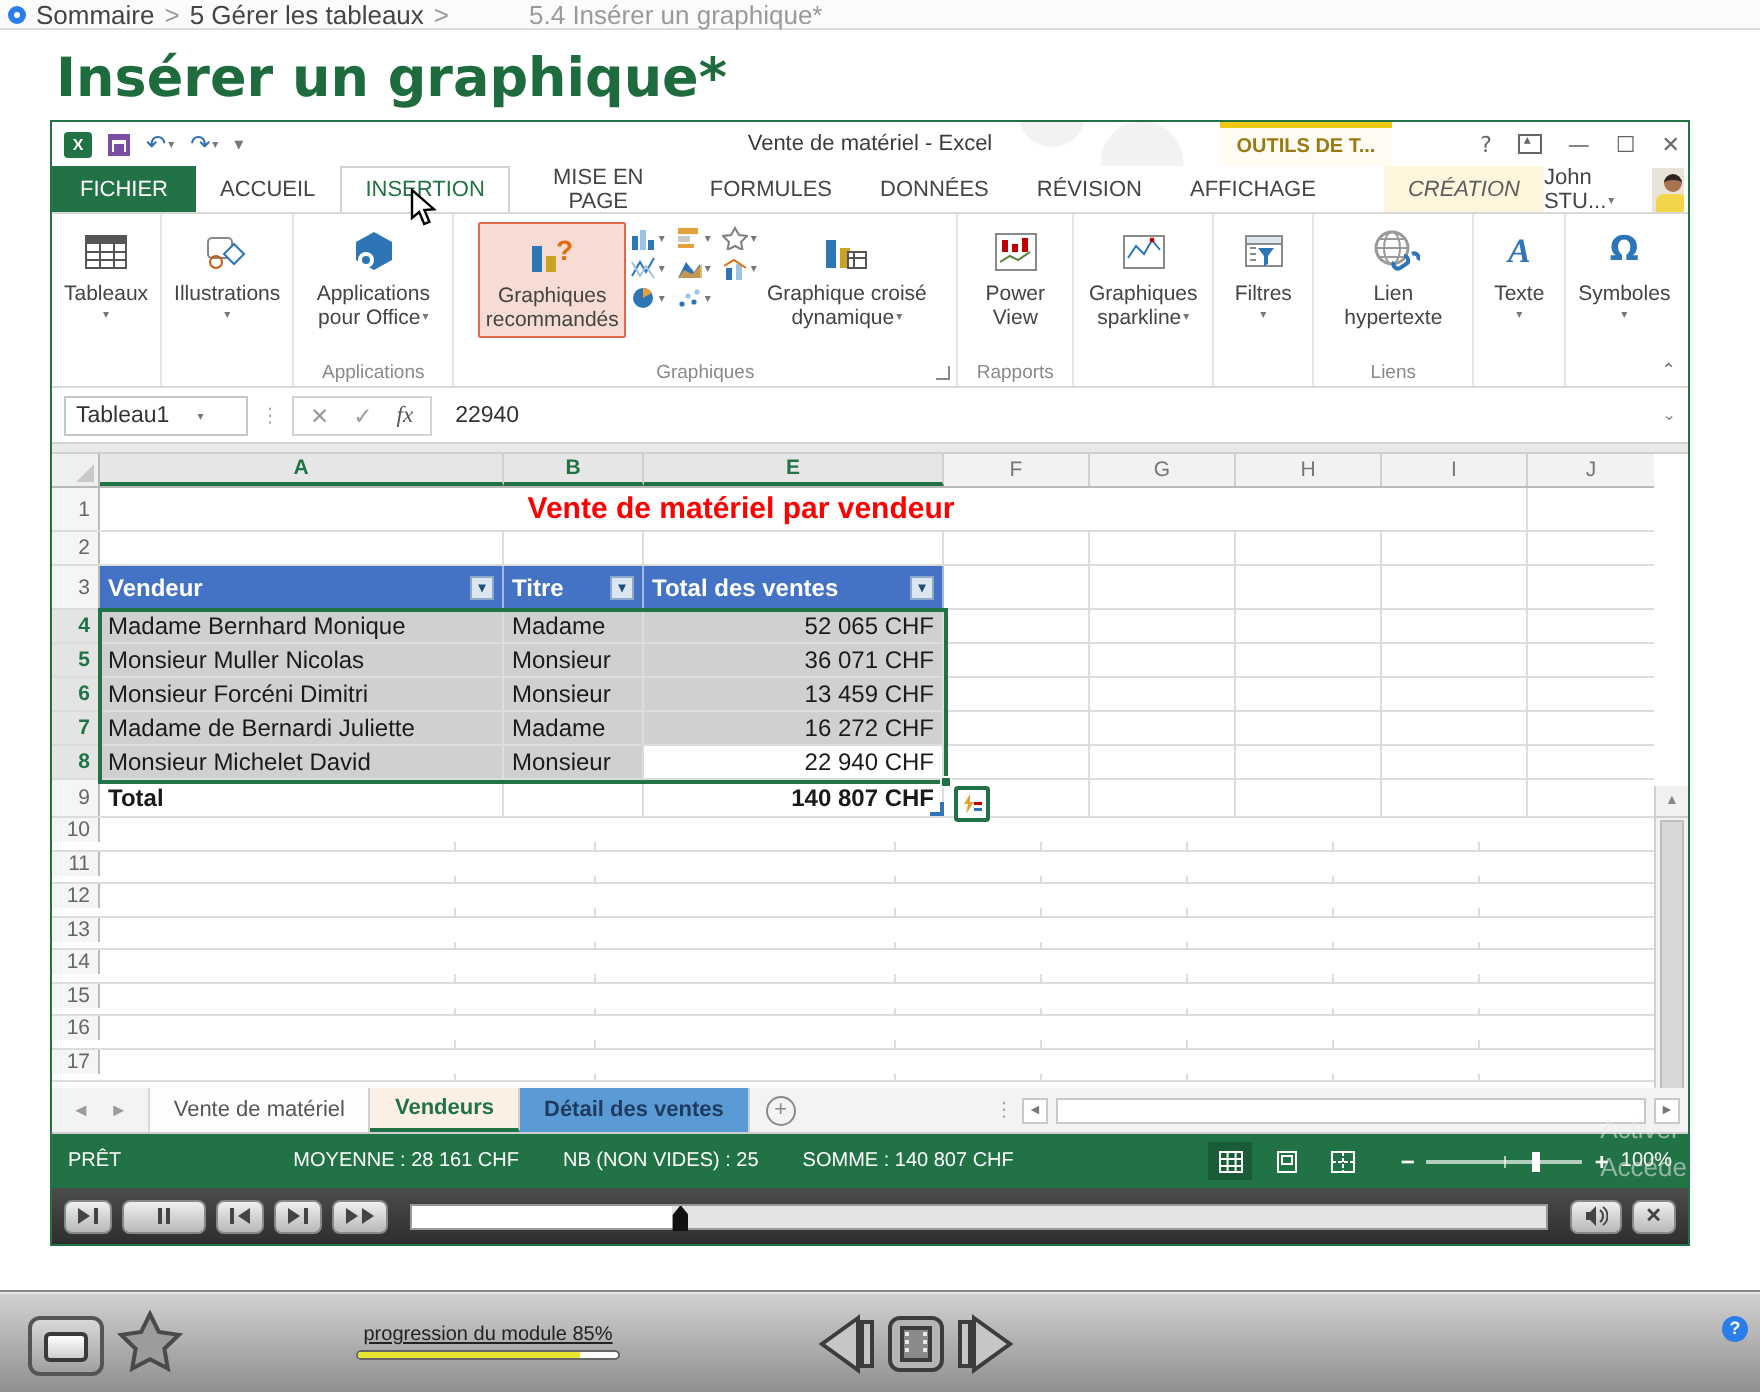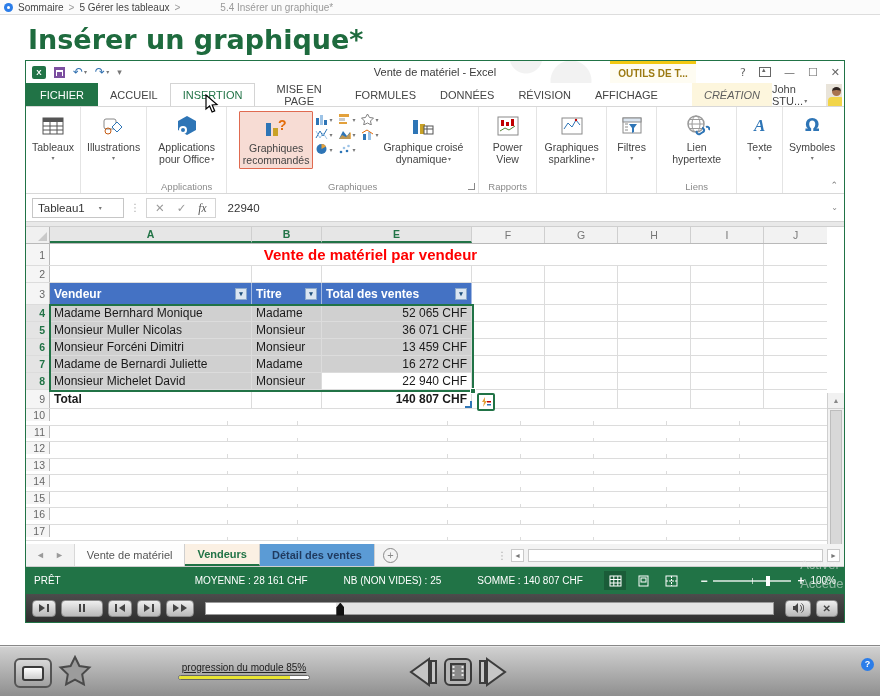--- a/index.html
+++ b/index.html
@@ -1,20 +1,20 @@
 <!DOCTYPE html>
 <html><head>
 <meta charset="utf-8">
 <style>
   * { box-sizing: border-box; margin: 0; padding: 0; }
   html,body { width:880px; height:696px; overflow:hidden; }
   body { font-family:"Liberation Sans", sans-serif; background:#fff; position:relative; }
 
   
-  .crumbbar{position:absolute;left:0;top:0;width:880px;height:15px;background:#fbfbfb;border-bottom:1px solid #ddd;display:flex;align-items:center;gap:5px;padding:0 4px;font-size:10px;color:#444;}
+  .crumbbar{position:absolute;left:0;top:0;width:880px;height:15px;background:#fbfbfb;border-bottom:1px solid #ddd;display:flex;align-items:center;gap:5px;padding:0 4px;font-size:13px;color:#444;}
   .crumb-ico{width:9px;height:9px;border-radius:50%;background:#2b7de9;display:inline-block;position:relative;}
   .crumb-ico:after{content:"";position:absolute;left:3px;top:3px;width:3px;height:3px;background:#fff;border-radius:50%;}
   .crumb-sep{color:#999;}
   .crumb-last{color:#9a9a9a;padding-left:35px;}
 
   
   .slide{position:absolute;left:0;top:16px;width:880px;height:629px;background:#fff;border-radius:11px;}
   .slide-title{position:absolute;left:28px;top:8px;font-family:"DejaVu Sans",sans-serif;font-weight:bold;font-size:27px;color:#1e6b3e;}
 
   
@@ -125,21 +125,21 @@
   .stab{display:flex;align-items:center;padding:0 12px;border-right:1px solid #cfcfcf;background:#fdfdfd;}
   .stab.active{background:#fbf0e3;color:#217346;font-weight:bold;border-bottom:2px solid #217346;}
   .stab.bluesel{background:#5b9bd5;color:#1f3a5f;font-weight:bold;}
   .addsheet{width:15px;height:15px;border:1px solid #8a8a8a;border-radius:50%;color:#8a8a8a;font-size:11px;line-height:13px;text-align:center;align-self:center;margin-left:8px;}
   .hscroll{margin-left:auto;display:flex;align-items:center;gap:4px;padding-right:4px;}
   .hs-arrow{width:13px;height:13px;border:1px solid #c9c9c9;background:#fff;color:#777;font-size:7px;display:flex;align-items:center;justify-content:center;}
   .hs-track{width:295px;height:13px;border:1px solid #c9c9c9;background:#fff;}
 
   
   .statusbar{height:27px;background:#217346;color:#fff;display:flex;align-items:center;font-size:10px;padding:0 8px;gap:14px;position:relative;}
-  .st-mid{margin-left:120px;display:flex;gap:36px;}
+  .st-mid{margin-left:72px;display:flex;gap:22px;}
   .viewicons{margin-left:auto;display:flex;gap:6px;align-items:center;}
   .vico{width:22px;height:19px;display:flex;align-items:center;justify-content:center;}
   .vico.on{background:#1a5c38;}
   .zoomctl{display:flex;align-items:center;gap:6px;margin-left:4px;}
   .ztrack{width:78px;height:2px;background:rgba(255,255,255,.65);position:relative;}
   .ztrack .tick{position:absolute;left:50%;top:-2px;width:1px;height:6px;background:rgba(255,255,255,.65);}
   .zthumb{position:absolute;left:68%;top:-4px;width:4px;height:10px;background:#fff;}
   .zsign{font-size:12px;font-weight:bold;}
   .watermark{position:absolute;right:-6px;top:-12px;color:rgba(235,235,235,.55);font-size:13px;line-height:19px;text-align:left;pointer-events:none;}
 

